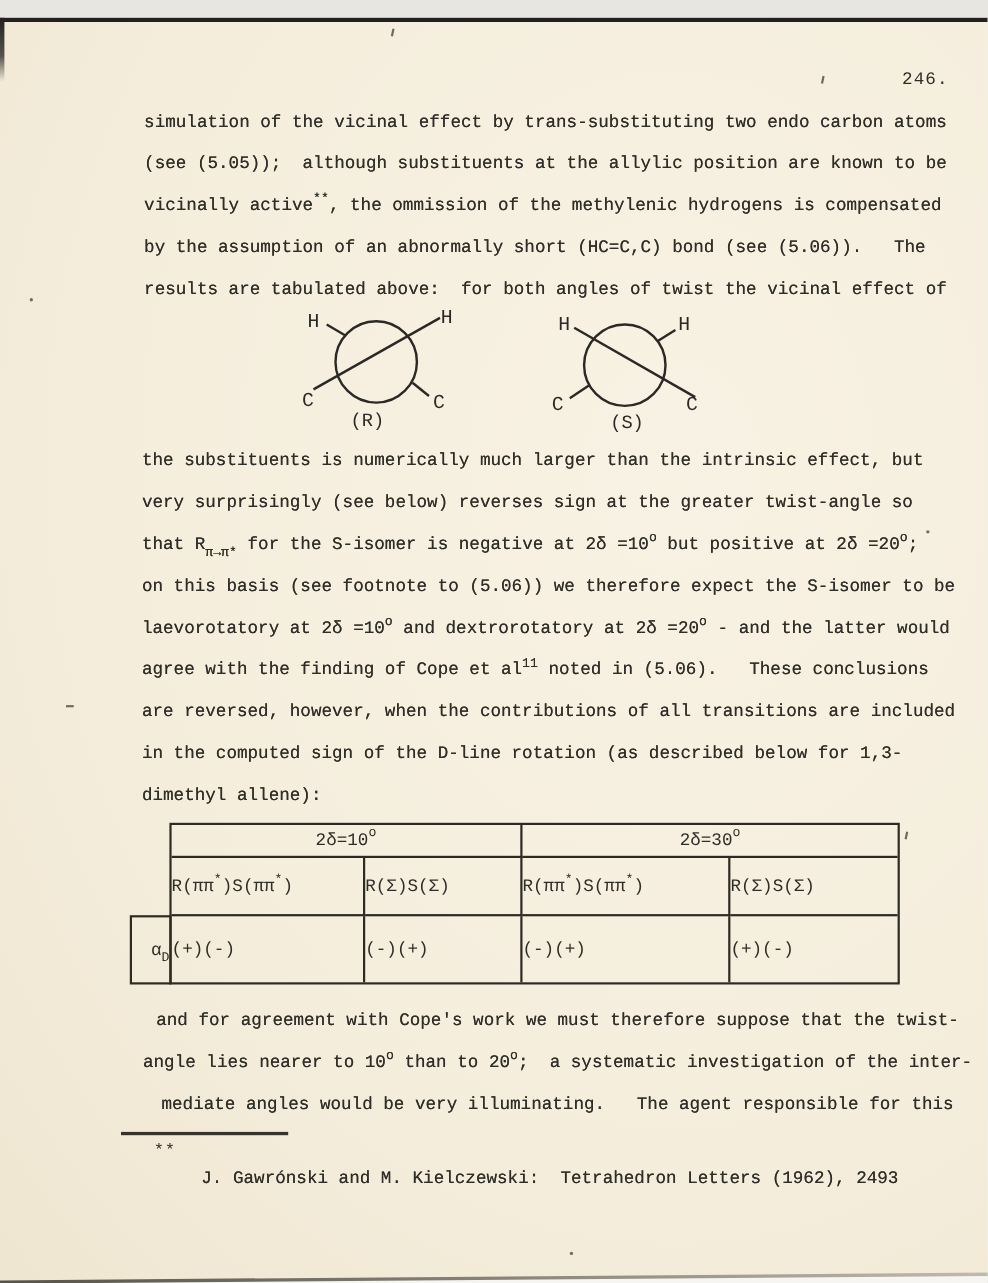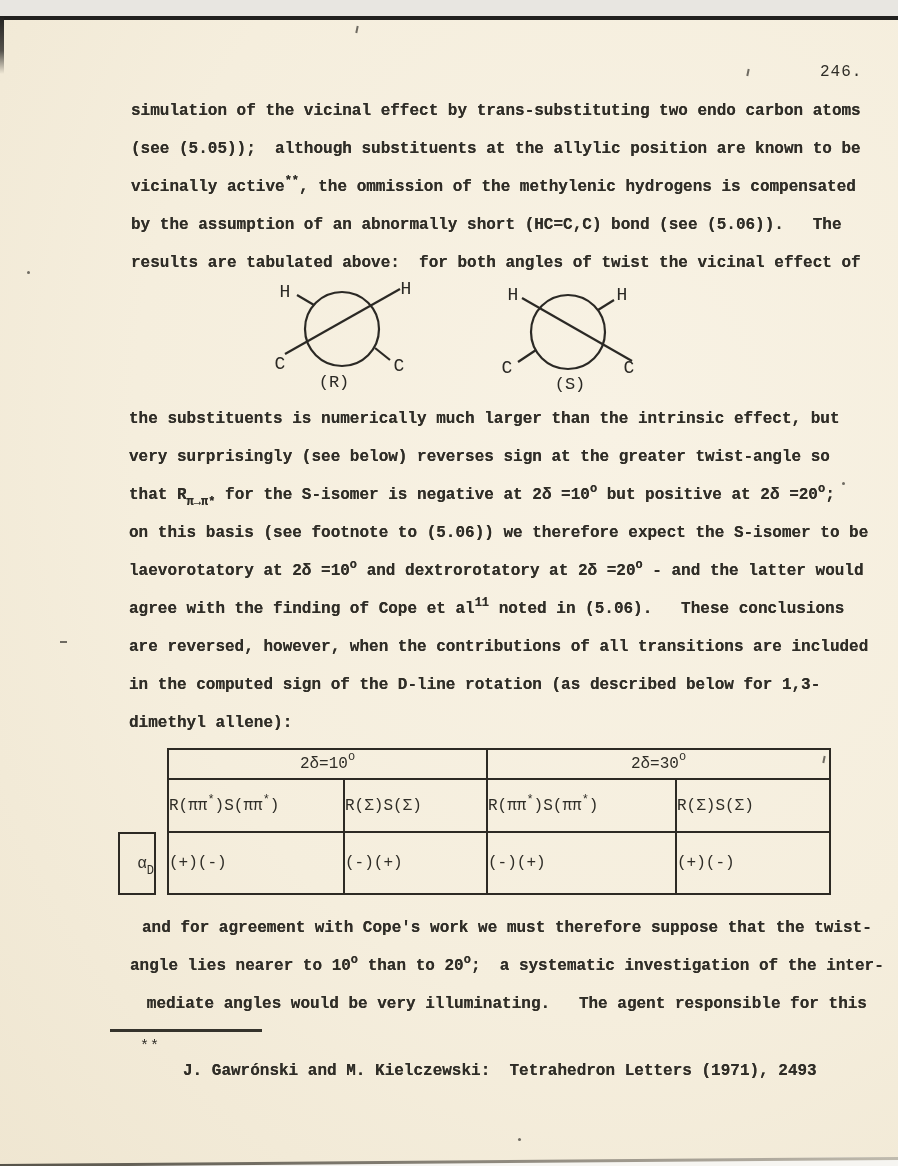--- a/index.html
+++ b/index.html
@@ -20,42 +20,42 @@
     background:linear-gradient(180deg,#22211f 0%,#55524c 60%,rgba(85,82,76,0) 100%);}
   .edge-bottom{position:absolute;left:-2px;top:1148px;width:904px;height:3px;
     background:linear-gradient(90deg,#565349 0%,#7d786d 40%,#aaa498 80%,#c0bbae 100%);
     transform:rotate(-0.45deg);transform-origin:0 50%;}
   .corner-dark{position:absolute;left:0;top:1152px;width:13px;height:14px;background:#454440;}
 
   .page-number{position:absolute;left:820px;top:47px;font-size:16px;letter-spacing:1px;}
 
   .para{position:absolute;white-space:pre;font-size:16px;
     text-shadow:0 0 0.5px rgba(47,45,39,0.85);}
-  .typeline{height:38px;line-height:38px;font-weight:bold;}
+  .typeline{height:38px;line-height:38px;}
   .p1{left:131px;top:76px;}
   .p2{left:129px;top:384px;}
   .p3{left:130px;top:893px;text-align:center;}
 
   sup,sub{vertical-align:baseline;position:relative;font-size:12px;line-height:0;}
   sup{top:-7px;}
   sub{top:6px;}
 
   .diag{position:absolute;}
   .diag-r{left:256px;top:258px;}
   .diag-s{left:466px;top:258px;}
   .diag text{font-family:"Liberation Mono","DejaVu Sans Mono",monospace;
     font-size:18px;fill:#2b2925;}
   .diag .cap{font-size:17px;}
   .diag line, .diag circle{stroke:#2b2925;stroke-width:2.2;fill:none;}
 
   .tablewrap{position:absolute;left:118px;top:732px;width:702px;height:152px;font-size:16px;}
   .alpha-box{position:absolute;left:0;top:84px;width:38px;height:63px;
     border:2px solid #2d2a24;box-sizing:border-box;
     display:flex;align-items:center;justify-content:flex-end;}
-  .tgrid{position:absolute;left:49px;top:0;width:664px;height:147px;
+  .tgrid{position:absolute;left:36px;top:0;width:664px;height:147px;
     display:grid;grid-template-columns:176px 143px 189px 152px;
     grid-template-rows:30px 53px 60px;
     border:2px solid #2d2a24;box-sizing:border-box;}
   .tc{border-right:2px solid #2d2a24;border-bottom:2px solid #2d2a24;
     display:flex;align-items:center;justify-content:flex-start;
     white-space:pre;box-sizing:border-box;}
   .tc.gh{grid-column:span 2;justify-content:center;}
   .tc.lastcol{border-right:none;}
   .tc.lastrow{border-bottom:none;}
 
@@ -147,21 +147,21 @@
           <span>(+)</span>
           <span>(-)</span>
         </div>
       </div>
     </div>
 
     <div class="para p3"><div class="typeline"><span>and for agreement with Cope's work we must therefore suppose that the twist-</span></div><div class="typeline"><span>angle lies nearer to 10</span><sup>o</sup><span> than to 20</span><sup>o</sup><span>;  a systematic investigation of the inter-</span></div><div class="typeline"><span>mediate angles would be very illuminating.   The agent responsible for this</span></div></div>
 
     <div class="fn-rule"></div>
     <div class="fn-marker">**</div>
-    <div class="fn-text"><div class="typeline"><span>J. Gawrónski and M. Kielczewski:  Tetrahedron Letters (1971), 2493</span></div></div>
+    <div class="fn-text"><div class="typeline"><span>J. Gawrónski and M. Kielczewski:  Tetrahedron Letters (1962), 2493</span></div></div>
 
     <div class="speck tick" style="left:356px;top:10px;"></div>
     <div class="speck tick" style="left:747px;top:53px;"></div>
     <div class="speck tick" style="left:823px;top:740px;"></div>
     <div class="speck dot" style="left:27px;top:255px;"></div>
     <div class="speck dash" style="left:60px;top:625px;"></div>
     <div class="speck dot" style="left:842px;top:466px;"></div>
     <div class="speck dot" style="left:518px;top:1122px;"></div>
   </div>
 

